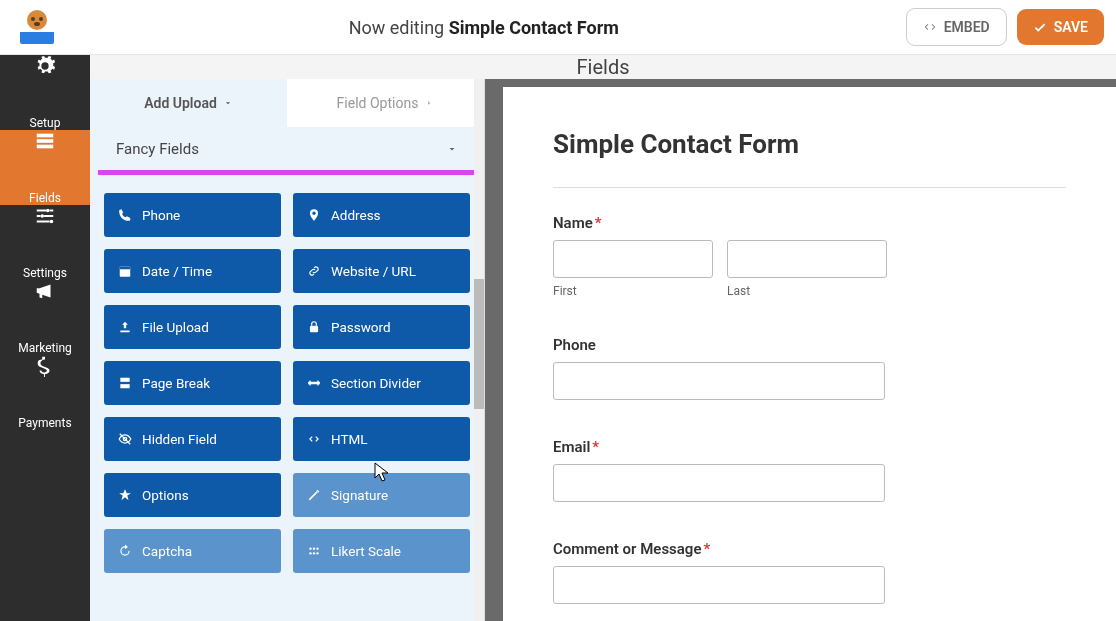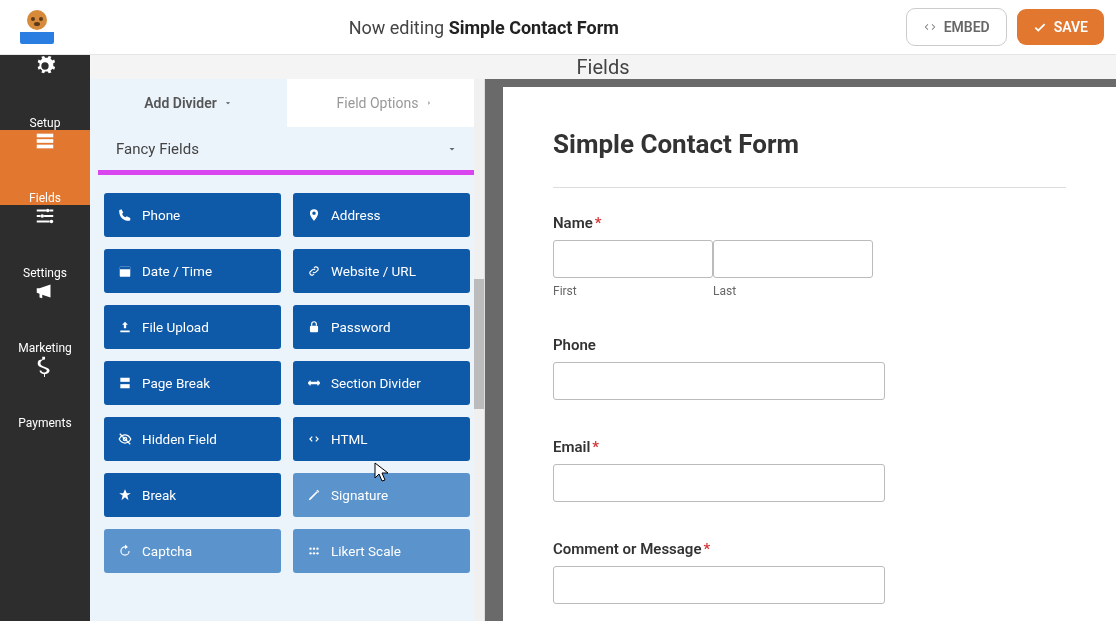--- a/index.html
+++ b/index.html
@@ -32,21 +32,21 @@
 .field-btn svg{width:14px;height:14px;fill:#fff;flex-shrink:0}
 .scrollbar-track{position:absolute;right:0;top:0;width:10px;height:100%;background:#f0f0f0}
 .scrollbar-thumb{position:absolute;right:0;top:200px;width:10px;height:130px;background:#bbb;border-radius:0}
 .preview{flex:1;background:#6a6a6a;padding:0;position:relative;overflow:hidden}
 .preview-inner{background:#fff;margin:8px 0 0 18px;padding:42px 50px 0 50px;height:100%}
 .form-title{font-size:26px;font-weight:700;color:#333;margin-bottom:28px}
 .hr{border:none;border-top:1px solid #ddd;margin-bottom:26px}
 .lbl{font-size:15px;color:#333;font-weight:600;margin-bottom:8px;display:block}
 .req{color:#d63638;margin-left:2px}
 .sublbl{font-size:12px;color:#666;margin-top:6px}
-.row{display:flex;margin-bottom:38px}
+.row{display:flex;gap:14px;margin-bottom:38px}
 .col{display:flex;flex-direction:column}
 .inp{height:38px;border:1px solid #bbb;border-radius:3px;padding:0 10px;font-size:14px}
 .inp.w1{width:160px}
 .inp.w2{width:332px}
 .cursor{position:absolute;left:284px;top:383px;pointer-events:none}
 </style>
 </head>
 <body>
 
 <div class="topbar">
@@ -115,21 +115,21 @@
       <span>Payments</span>
     </div>
   </div>
 
   <div class="workspace">
     <div class="section-title">Fields</div>
     <div class="split">
       <div class="panel-left">
         <div class="tabs">
           <div class="tab active">
-            <span>Add Divider</span>
+            <span>Add Upload</span>
             <svg width="10" height="10" viewBox="0 0 24 24">
                 <path fill="#555" d="M7 10l5 5 5-5z"></path>
               </svg>
           </div>
           <div class="tab inactive">
             <span>Field Options</span>
             <svg width="10" height="10" viewBox="0 0 24 24">
                 <path fill="#aaa" d="M10 7l5 5-5 5z"></path>
               </svg>
           </div>
@@ -201,21 +201,21 @@
           <button class="field-btn">
               <svg viewBox="0 0 24 24">
                 <path d="M9 16l-4-4 4-4M15 8l4 4-4 4" fill="none" stroke="#fff" stroke-width="2"></path>
               </svg>
               <span>HTML</span>
             </button>
           <button class="field-btn">
               <svg viewBox="0 0 24 24">
                 <path d="M12 2l3 7h7l-6 4 2 8-6-5-6 5 2-8-6-4h7z"></path>
               </svg>
-              <span>Break</span>
+              <span>Options</span>
             </button>
           <button class="field-btn muted">
               <svg viewBox="0 0 24 24">
                 <path d="M3 21l3-1 13-13-2-2L4 18zM18 3l3 3-2 2-3-3z"></path>
               </svg>
               <span>Signature</span>
             </button>
           <button class="field-btn muted">
               <svg viewBox="0 0 24 24">
                 <path d="M12 4a8 8 0 108 8h-2a6 6 0 11-6-6v3l5-4-5-4z"></path>

